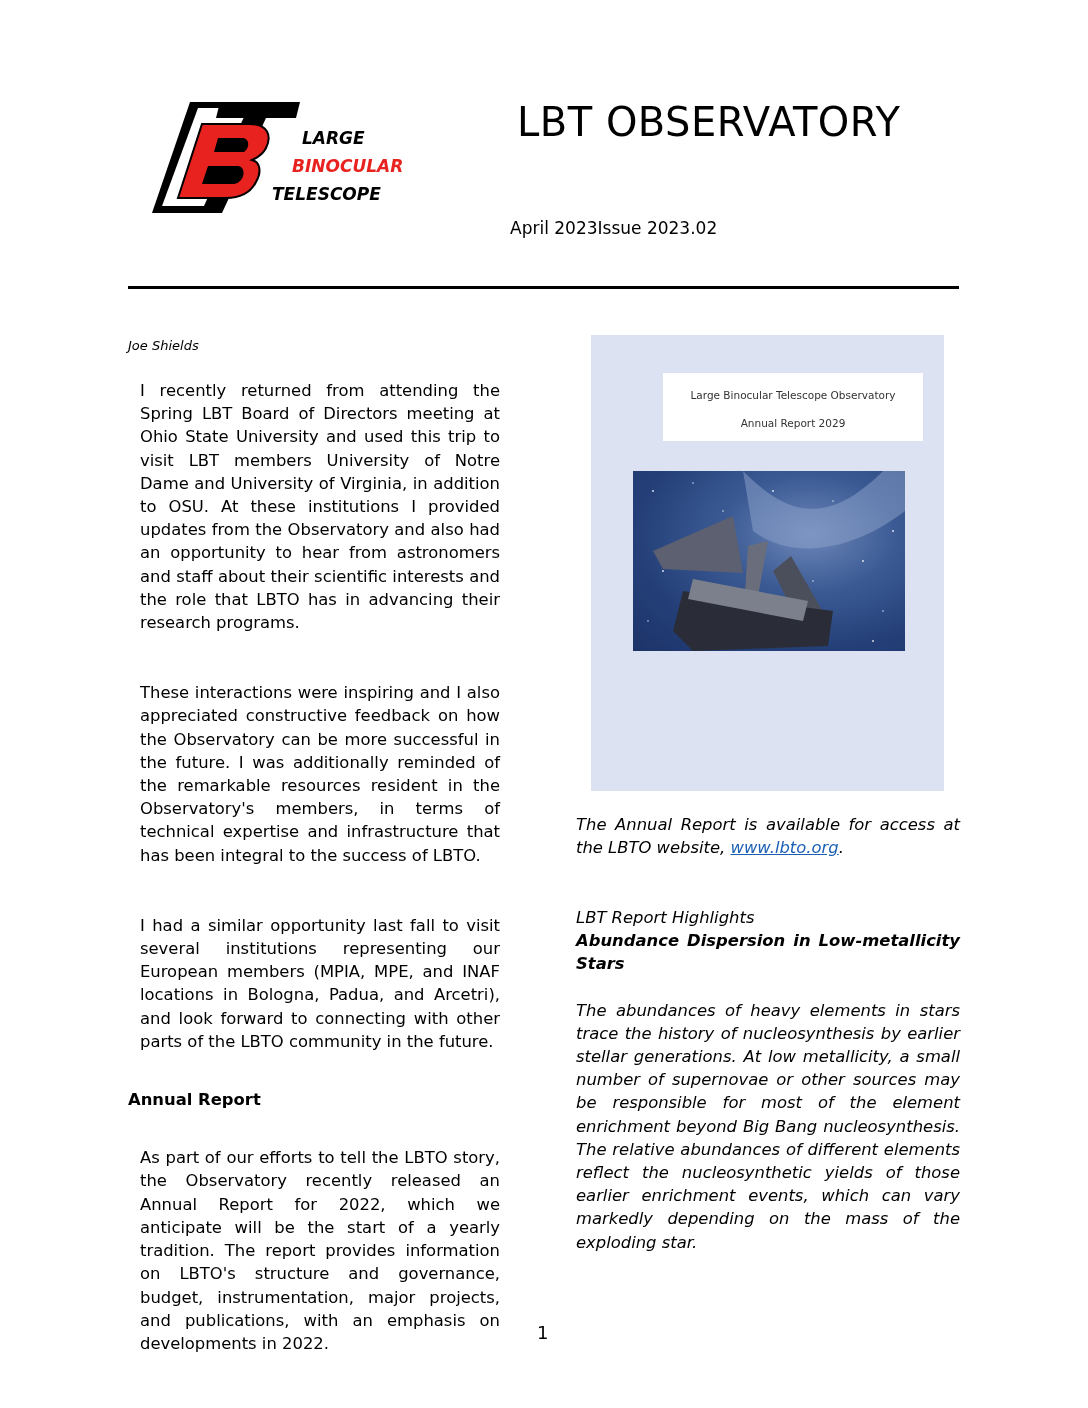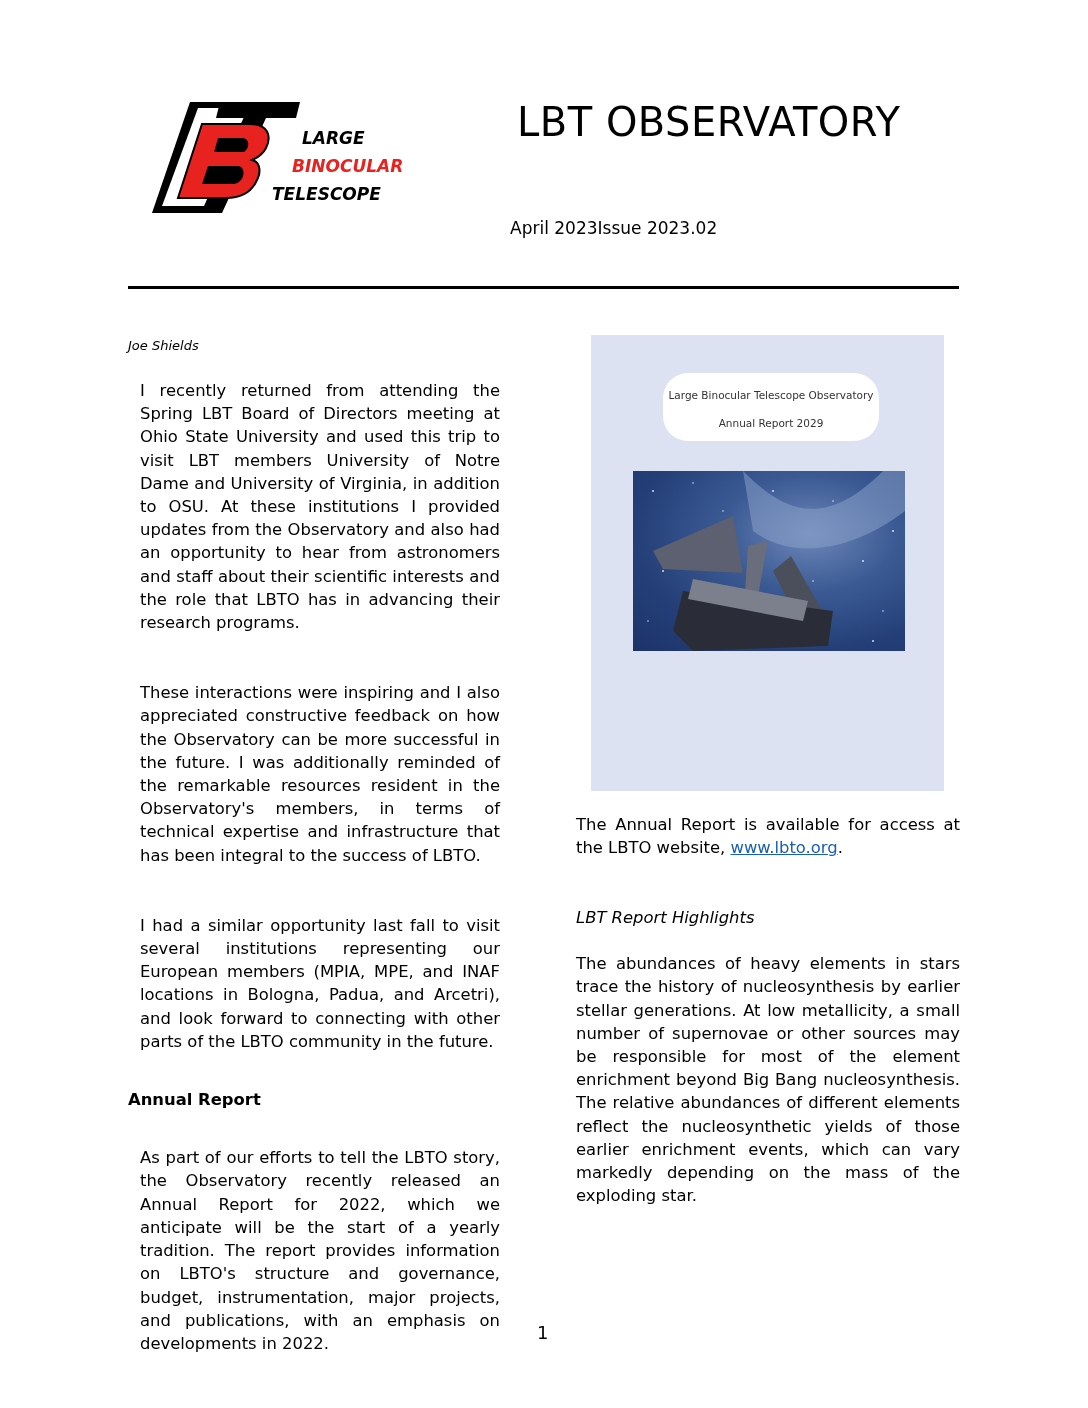--- a/index.html
+++ b/index.html
@@ -24,31 +24,31 @@
   .col p { margin: 12px; text-align: justify; }
   .col h2 { margin: 0; font-size: 16.4px; font-weight: bold; line-height: 23.2px; }
   .byline { font-style: italic; font-size: 13px; line-height: 20px; margin: 0 0 23px 0; }
   .gap { height: 23px; }
 
   .report-cover {
     position: absolute; left: 591px; top: 335px; width: 353px; height: 456px;
     background: #dde2f3;
   }
   .cover-label {
-    position: absolute; left: 72px; top: 38px; width: 216px; height: 68px;
-    background: #fff; text-align: center; font-size: 10.5px; color: #333; border-radius: 25px;
+    position: absolute; left: 72px; top: 38px; width: 260px; height: 68px;
+    background: #fff; text-align: center; font-size: 10.5px; color: #333;
   }
   .cover-label div { line-height: 28px; }
   .cover-photo {
     position: absolute; left: 42px; top: 136px; width: 272px; height: 180px;
     overflow: hidden;
     background: radial-gradient(ellipse at 65% 35%, #6d87b8 0%, #3b5a94 35%, #243f78 70%, #1c3368 100%);
   }
   .right-text { position: absolute; left: 576px; width: 384px; font-size: 16.4px; line-height: 23.2px; }
-  .right-text p { margin: 0; text-align: justify; }
+  .right-text p { margin: 0; text-align: justify; font-style: italic; }
   .link { color: #1a5fb4; text-decoration: underline; }
   .kicker { font-style: italic; }
   .page-num { position: absolute; left: 537px; top: 1322px; font-size: 18px; }
 </style>
 </head>
 <body>
 
 <div class="logo">
   <svg width="262" height="115" viewBox="0 0 262 115">
     <polygon points="40,2 110,2 60,113 2,113" fill="#000"></polygon>
@@ -116,17 +116,18 @@
     </svg>
   </div>
 </div>
 
 <div class="right-text" style="top:813px;">
   <p><span>The Annual Report is available for access at the LBTO website, </span><a class="link">www.lbto.org</a><span>.</span></p>
 </div>
 
 <div class="right-text" style="top:906px;">
   <div class="kicker">LBT Report Highlights</div>
+  <p style="font-weight:bold;">Abundance Dispersion in Low-metallicity Stars</p>
   <div class="gap"></div>
   <p>The abundances of heavy elements in stars trace the history of nucleosynthesis by earlier stellar generations.  At low metallicity, a small number of supernovae or other sources may be responsible for most of the element enrichment beyond Big Bang nucleosynthesis. The relative abundances of different elements reflect the nucleosynthetic yields of those earlier enrichment events, which can vary markedly depending on the mass of the exploding star.</p>
 </div>
 
 <div class="page-num">1</div>
 
 </body></html>

